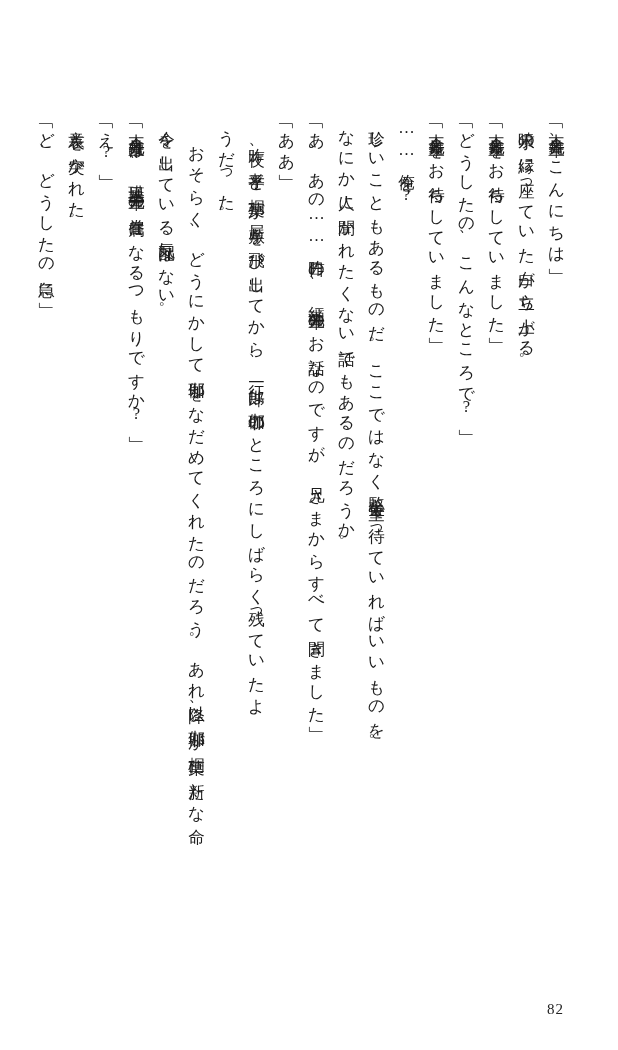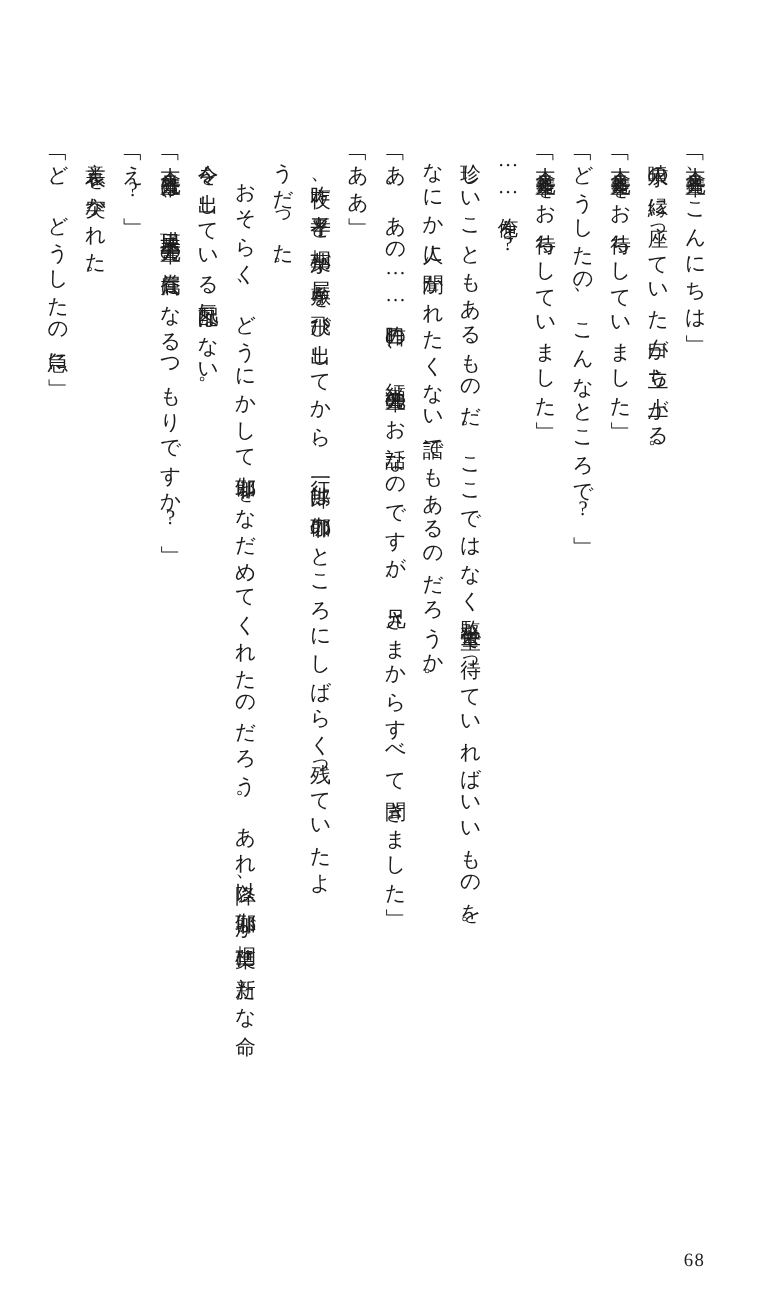--- a/index.html
+++ b/index.html
@@ -75,14 +75,14 @@
     <div class="line">「ああ」</div>
     <div class="line indent">昨夜、孝平と桐葉が屋敷を飛び出してから、征一郎は伽耶のところにしばらく残っていたよ</div>
     <div class="line">うだった。</div>
     <div class="line indent">おそらく、どうにかして伽耶をなだめてくれたのだろう。あれ以降、伽耶が桐葉に新たな命</div>
     <div class="line">令を出している気配はない。</div>
     <div class="line">「支倉先輩は、瑛里華先輩の眷属になるつもりですか?」</div>
     <div class="line">「え?」</div>
     <div class="line">意表を突かれた。</div>
     <div class="line">「ど、どうしたの急に」</div>
   </div>
-  <div class="page-number">68</div>
+  <div class="page-number">82</div>
 </div>
 
 </body></html>

